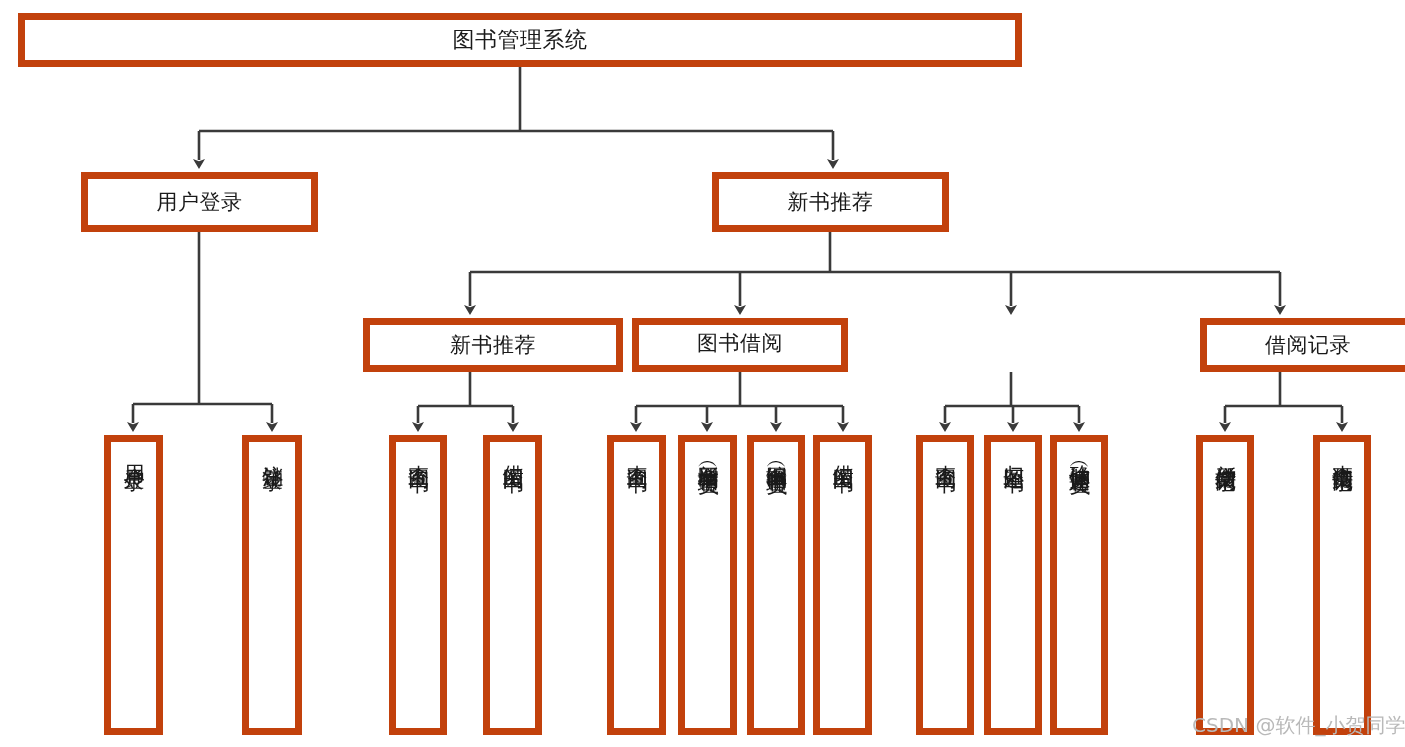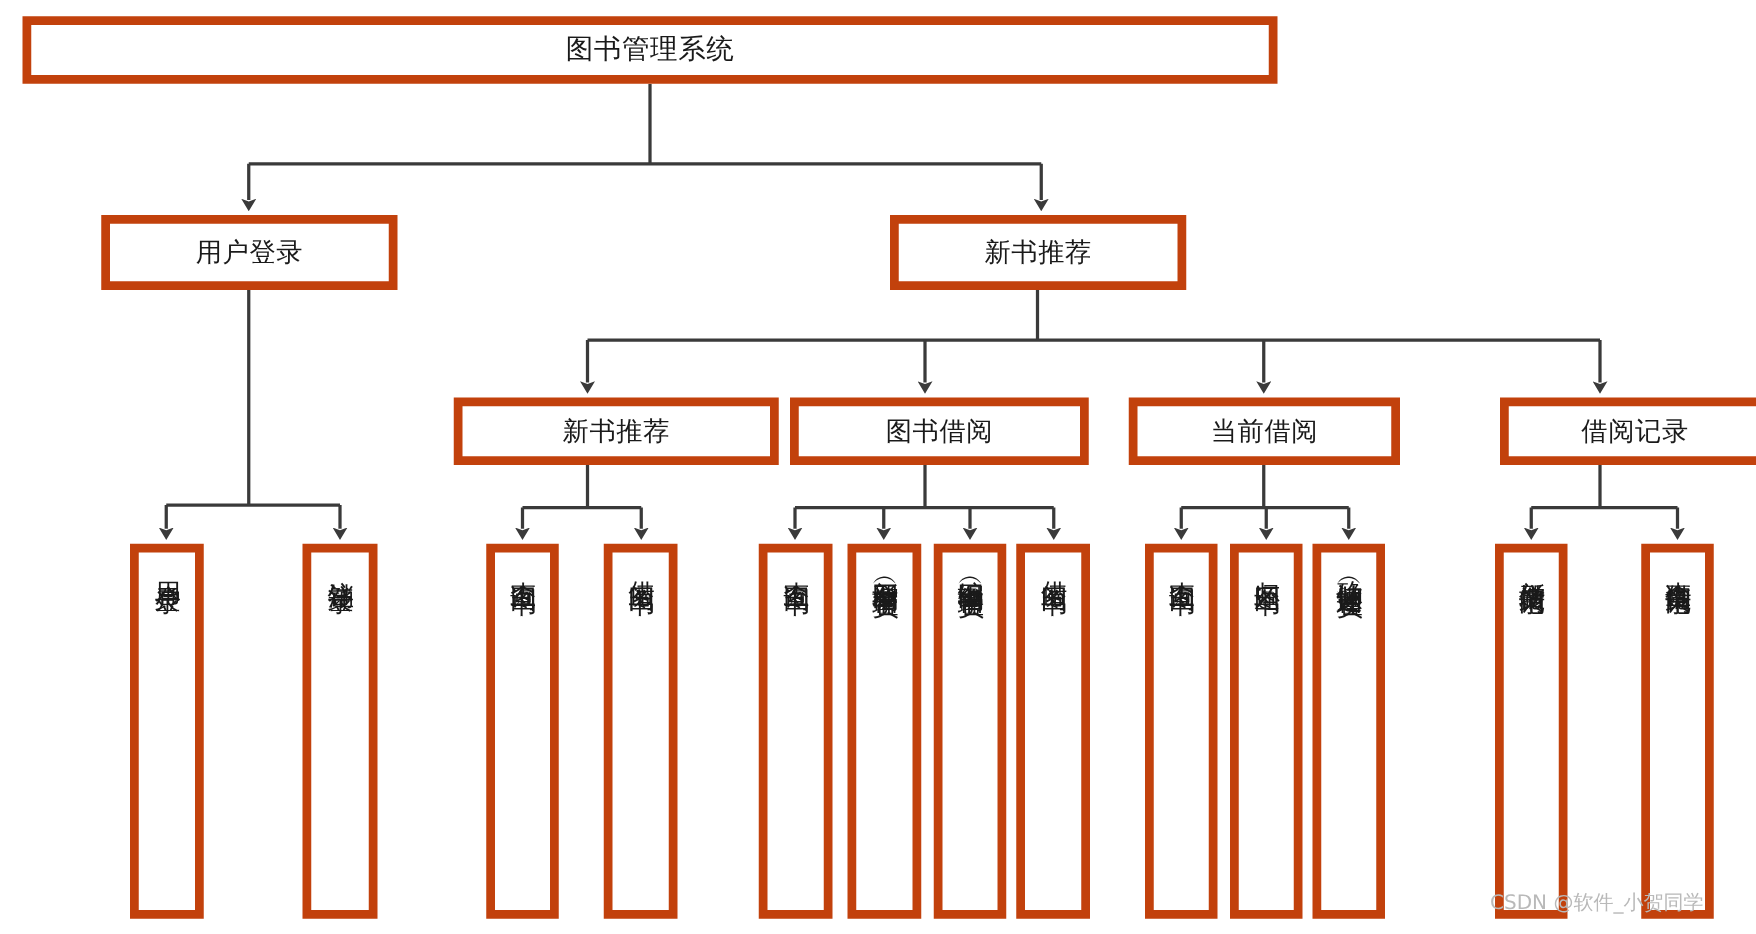--- a/index.html
+++ b/index.html
@@ -64,21 +64,21 @@
     letter-spacing: 2.5px;
     white-space: nowrap;
   }
   .node.v.tall .label {
     letter-spacing: 1.5px;
   }
   #watermark {
     position: absolute;
     left: 1192px;
     top: 712px;
-    font-size: 16px;
+    font-size: 20px;
     color: #b9b9b9;
     white-space: nowrap;
     z-index: 5;
     font-family: "DejaVu Sans", "Liberation Sans", sans-serif;
   }
 </style>
 </head>
 <body>
 
 <div id="canvas">
@@ -140,25 +140,22 @@
   <div class="node h" style="left:81px; top:172px; width:237px; height:60px;">
     <span class="label">用户登录</span>
   </div>
   <div class="node h" style="left:712px; top:172px; width:237px; height:60px;">
     <span class="label">新书推荐</span>
   </div>
 
   <div class="node h" style="left:363px; top:318px; width:260px; height:54px;">
     <span class="label">新书推荐</span>
   </div>
-  <div class="node h" style="left:632px; top:318px; width:239px; height:54px;">
+  <div class="node h" style="left:632px; top:318px; width:216px; height:54px;font-family:Liberation Mono, monospace;">
     <span class="label">图书借阅</span>
-  </div>
-  <div class="node h" style="left:903px; top:318px; width:217px; height:54px;">
-    <span class="label">当前借阅</span>
   </div>
   <div class="node h" style="left:1172px; top:318px; width:216px; height:54px;margin-left:28px;">
     <span class="label">借阅记录</span>
   </div>
 
   <div class="node v" style="left:104px; top:435px; width:59px; height:300px;">
     <span class="label">用户登录</span>
   </div>
   <div class="node v" style="left:242px; top:435px; width:60px; height:300px;">
     <span class="label">注销登录</span>

